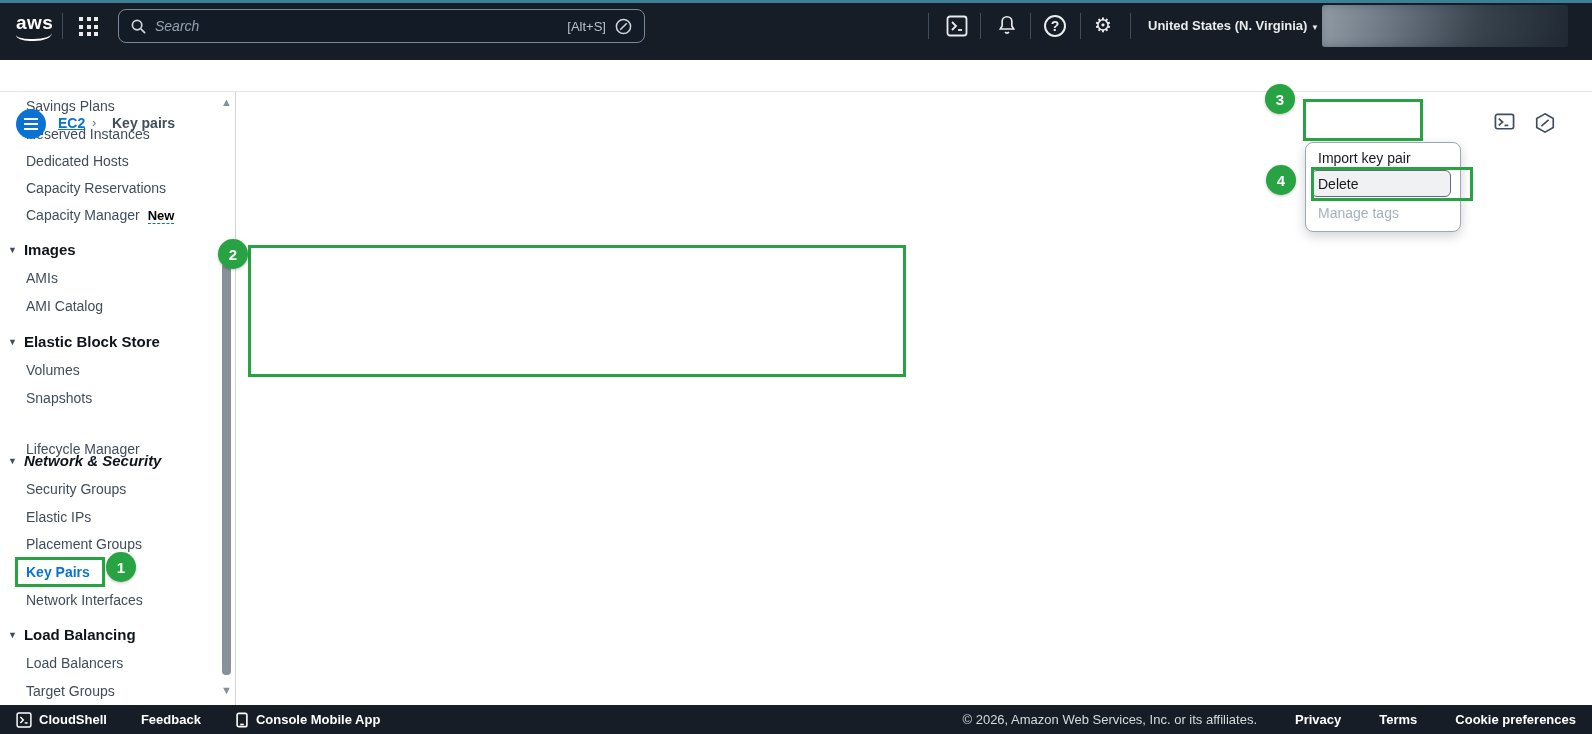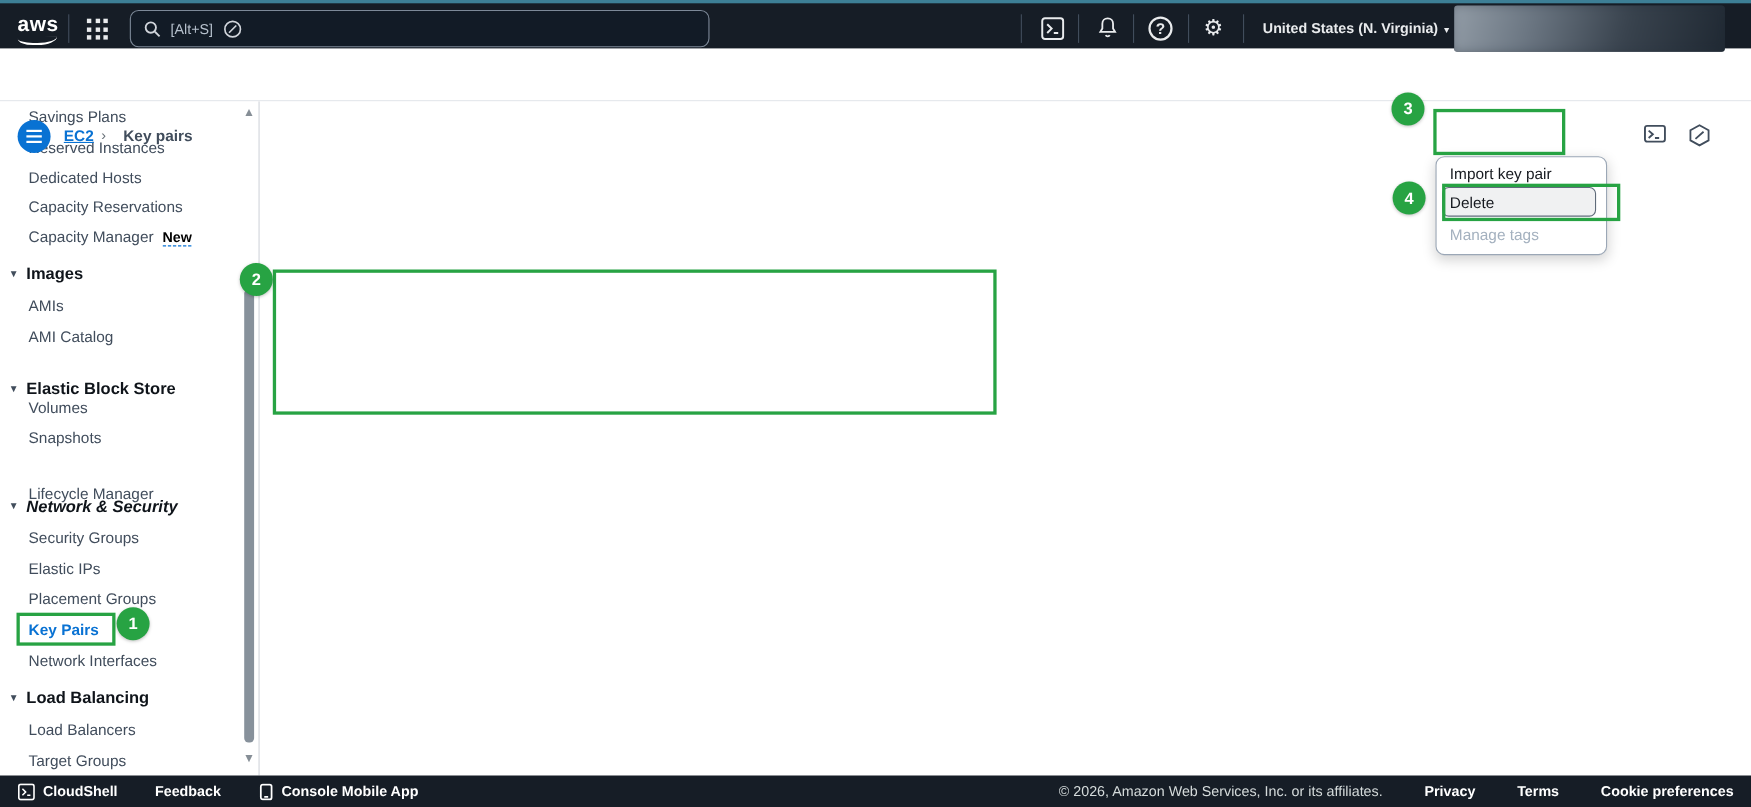--- a/index.html
+++ b/index.html
@@ -2,21 +2,21 @@
 <html><head>
 <meta charset="utf-8">
 <style>
   * { margin:0; padding:0; box-sizing:border-box; }
   body { font-family:"Liberation Sans", sans-serif; background:#fff; }
   #page { position:relative; width:1592px; height:734px; overflow:hidden; background:#fff; }
   .abs { position:absolute; }
 
   
   #topstrip { left:0; top:0; width:1592px; height:3px; background:#3d7f96; z-index:6; }
-  #topnav { left:0; top:0; width:1592px; height:44px; background:#161d26; z-index:5; }
+  #topnav { left:0; top:0; width:1592px; height:60px; background:#161d26; z-index:5; }
   .nav-sep { width:1px; height:26px; background:#414d5c; top:13px; }
   #aws-logo { left:16px; top:12px; color:#fff; font-weight:bold; font-size:19px; letter-spacing:0.5px; }
   #aws-smile { left:16px; top:33px; width:36px; height:8px; border:2px solid #fff; border-top:none; border-left:none; border-right:none; border-radius:0 0 18px 14px / 0 0 8px 6px; }
   #grid-icon { left:79px; top:17px; width:20px; height:20px; display:grid; grid-template-columns:repeat(3,1fr); gap:3px; }
   #grid-icon span { width:4px; height:4px; background:#e9ebed; }
   #nav-search { left:118px; top:9px; width:527px; height:34px; background:#121b26; border:1px solid #7d8998; border-radius:8px; display:flex; align-items:center; padding:0 12px; gap:9px; }
   #nav-search input { flex:1; background:transparent; border:none; outline:none; color:#d1d5db; font-size:14px; font-style:italic; font-family:"Liberation Sans",sans-serif; }
   #nav-search input::placeholder { color:#95a0af; font-style:italic; }
   .shortcut { color:#b6c0cc; font-size:13px; }
   .nav-ico { color:#e9ebed; }
@@ -108,20 +108,21 @@
         <span></span>
         <span></span>
         <span></span>
         <span></span>
     </div>
     <div id="nav-search" class="abs">
       <svg width="15" height="15" viewBox="0 0 16 16">
           <circle cx="6.5" cy="6.5" r="5" fill="none" stroke="#d1d5db" stroke-width="1.8"></circle>
           <line x1="10.5" y1="10.5" x2="15" y2="15" stroke="#d1d5db" stroke-width="1.8"></line>
         </svg>
+      <input type="text" placeholder="Search" style="">
       <span class="shortcut">[Alt+S]</span>
       <svg width="17" height="17" viewBox="0 0 18 18">
           <circle cx="9" cy="9" r="7.5" fill="none" stroke="#d1d5db" stroke-width="1.6"></circle>
           <line x1="5.5" y1="12.5" x2="12.5" y2="5.5" stroke="#d1d5db" stroke-width="1.6"></line>
         </svg>
     </div>
     <span class="abs nav-sep" style="left:928px;"></span>
     <svg class="abs" style="left:946px; top:15px;" width="22" height="22" viewBox="0 0 22 22">
         <rect x="1.5" y="1.5" width="19" height="19" rx="2.5" fill="none" stroke="#e9ebed" stroke-width="1.8"></rect>
         <polyline points="6,7 10,11 6,15" fill="none" stroke="#e9ebed" stroke-width="1.8"></polyline>
@@ -166,21 +167,21 @@
 
   <div id="sidebar" class="abs">
     <span class="side-link" style="top:6px;">Savings Plans</span>
     <span class="side-link" style="top:34px;">Reserved Instances</span>
     <span class="side-link" style="top:61px;">Dedicated Hosts</span>
     <span class="side-link" style="top:88px;">Capacity Reservations</span>
     <span class="side-link" style="top:115px;"><span>Capacity Manager</span><span class="badge-new">New</span></span>
     <span class="side-sec" style="top:149px;"><span class="tri">▼</span><span>Images</span></span>
     <span class="side-link" style="top:178px;">AMIs</span>
     <span class="side-link" style="top:206px;">AMI Catalog</span>
-    <span class="side-sec" style="top:241px;margin-top:12px;"><span class="tri">▼</span><span>Elastic Block Store</span></span>
+    <span class="side-sec" style="top:241px;"><span class="tri">▼</span><span>Elastic Block Store</span></span>
     <span class="side-link" style="top:270px;">Volumes</span>
     <span class="side-link" style="top:298px;">Snapshots</span>
     <span class="side-link" style="top:325px;margin-top:24px;">Lifecycle Manager</span>
     <span class="side-sec" style="top:360px;font-style:italic;"><span class="tri">▼</span><span>Network &amp; Security</span></span>
     <span class="side-link" style="top:389px;">Security Groups</span>
     <span class="side-link" style="top:417px;">Elastic IPs</span>
     <span class="side-link" style="top:444px;">Placement Groups</span>
     <span class="side-link side-active" style="top:472px;">Key Pairs</span>
     <span class="side-link" style="top:500px;">Network Interfaces</span>
     <span class="side-sec" style="top:534px;"><span class="tri">▼</span><span>Load Balancing</span></span>

